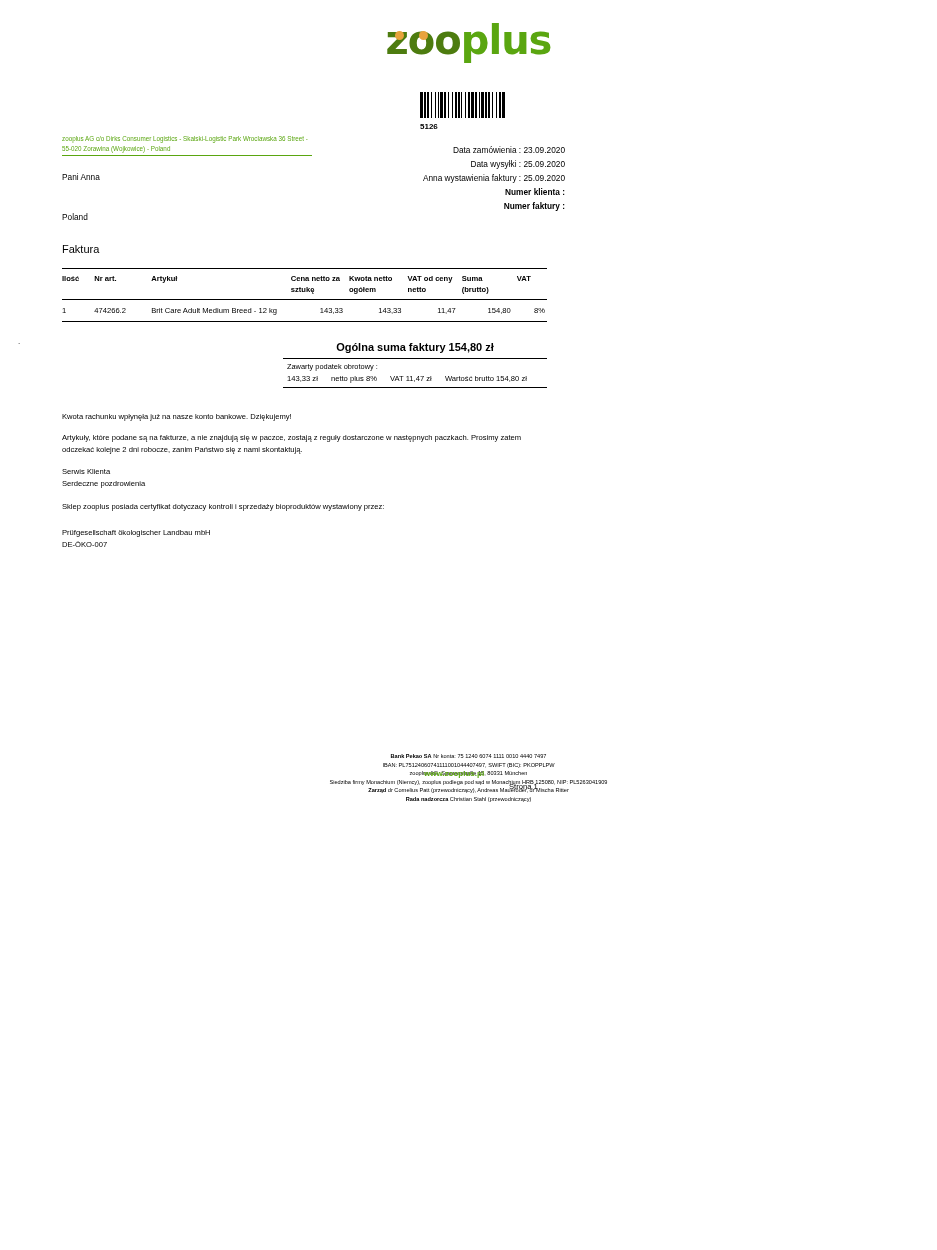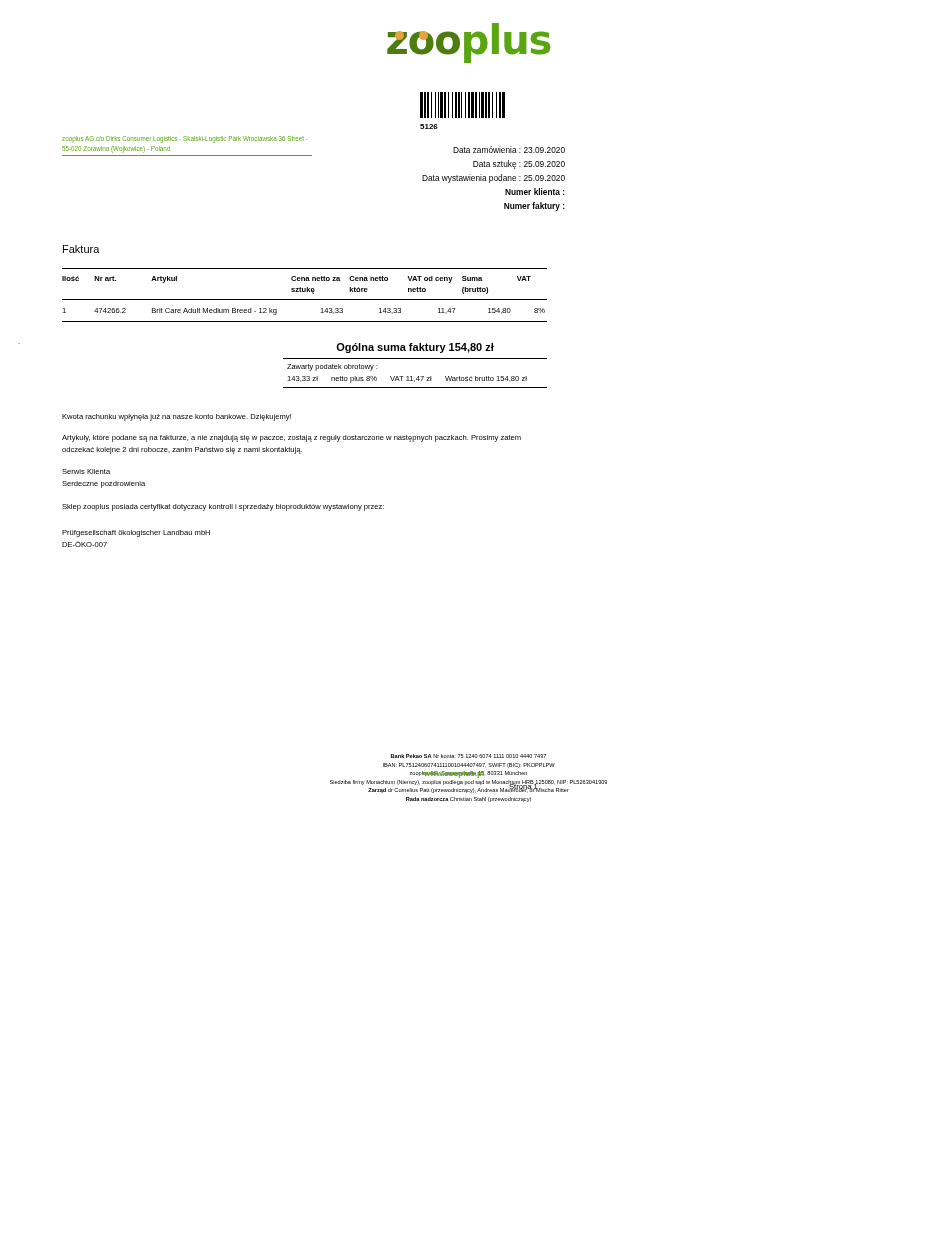--- a/index.html
+++ b/index.html
@@ -237,50 +237,55 @@
 
   <div class="barcode" id="barcode"><span style="width:3px"></span><span style="width:1px;background:transparent"></span><span style="width:2px"></span><span style="width:1px;background:transparent"></span><span style="width:2px"></span><span style="width:2px;background:transparent"></span><span style="width:1px"></span><span style="width:3px;background:transparent"></span><span style="width:1px"></span><span style="width:2px;background:transparent"></span><span style="width:1px"></span><span style="width:1px;background:transparent"></span><span style="width:3px"></span><span style="width:1px;background:transparent"></span><span style="width:2px"></span><span style="width:2px;background:transparent"></span><span style="width:1px"></span><span style="width:3px;background:transparent"></span><span style="width:1px"></span><span style="width:2px;background:transparent"></span><span style="width:2px"></span><span style="width:1px;background:transparent"></span><span style="width:2px"></span><span style="width:1px;background:transparent"></span><span style="width:1px"></span><span style="width:3px;background:transparent"></span><span style="width:1px"></span><span style="width:2px;background:transparent"></span><span style="width:2px"></span><span style="width:1px;background:transparent"></span><span style="width:3px"></span><span style="width:1px;background:transparent"></span><span style="width:2px"></span><span style="width:2px;background:transparent"></span><span style="width:1px"></span><span style="width:1px;background:transparent"></span><span style="width:3px"></span><span style="width:1px;background:transparent"></span><span style="width:2px"></span><span style="width:1px;background:transparent"></span><span style="width:2px"></span><span style="width:2px;background:transparent"></span><span style="width:1px"></span><span style="width:3px;background:transparent"></span><span style="width:1px"></span><span style="width:2px;background:transparent"></span><span style="width:2px"></span><span style="width:1px;background:transparent"></span><span style="width:3px"></span></div>
   <div class="barcode-num">5126</div>
 
   <div class="meta">
     <div class="row">
       <span>Data zamówienia :</span>
       <span>23.09.2020</span>
     </div>
     <div class="row">
-      <span>Data sztukę :</span>
+      <span>Data wysyłki :</span>
       <span>25.09.2020</span>
     </div>
     <div class="row">
-      <span>Data wystawienia podane :</span>
+      <span>Anna wystawienia faktury :</span>
       <span>25.09.2020</span>
     </div>
     <div class="row bold">
       <span>Numer klienta :</span>
       <span></span>
     </div>
     <div class="row bold">
       <span>Numer faktury :</span>
       <span></span>
     </div>
   </div>
 
   <div class="sender">zooplus AG c/o Dirks Consumer Logistics - Skalski-Logistic Park Wroclawska 36 Street - 55-020 Zorawina (Wojkowice) - Poland</div>
 
+  <div class="address">
+    <div>Pani Anna</div>
+    <div class="gap"></div>
+    <div>Poland</div>
+  </div>
 
   <div class="doc-title">Faktura</div>
 
   <table class="items">
     <thead>
       <tr>
         <th class="c-qty">Ilość</th>
         <th class="c-art">Nr art.</th>
         <th class="c-name">Artykuł</th>
         <th class="c-unit">Cena netto za sztukę</th>
-        <th class="c-net">Cena netto które</th>
+        <th class="c-net">Kwota netto ogółem</th>
         <th class="c-vatamt">VAT od ceny netto</th>
         <th class="c-sum">Suma (brutto)</th>
         <th class="c-vat">VAT</th>
       </tr>
     </thead>
     <tbody>
       <tr>
         <td class="c-qty">1</td>
         <td class="c-art">474266.2</td>
         <td class="c-name">Brit Care Adult Medium Breed - 12 kg</td>

